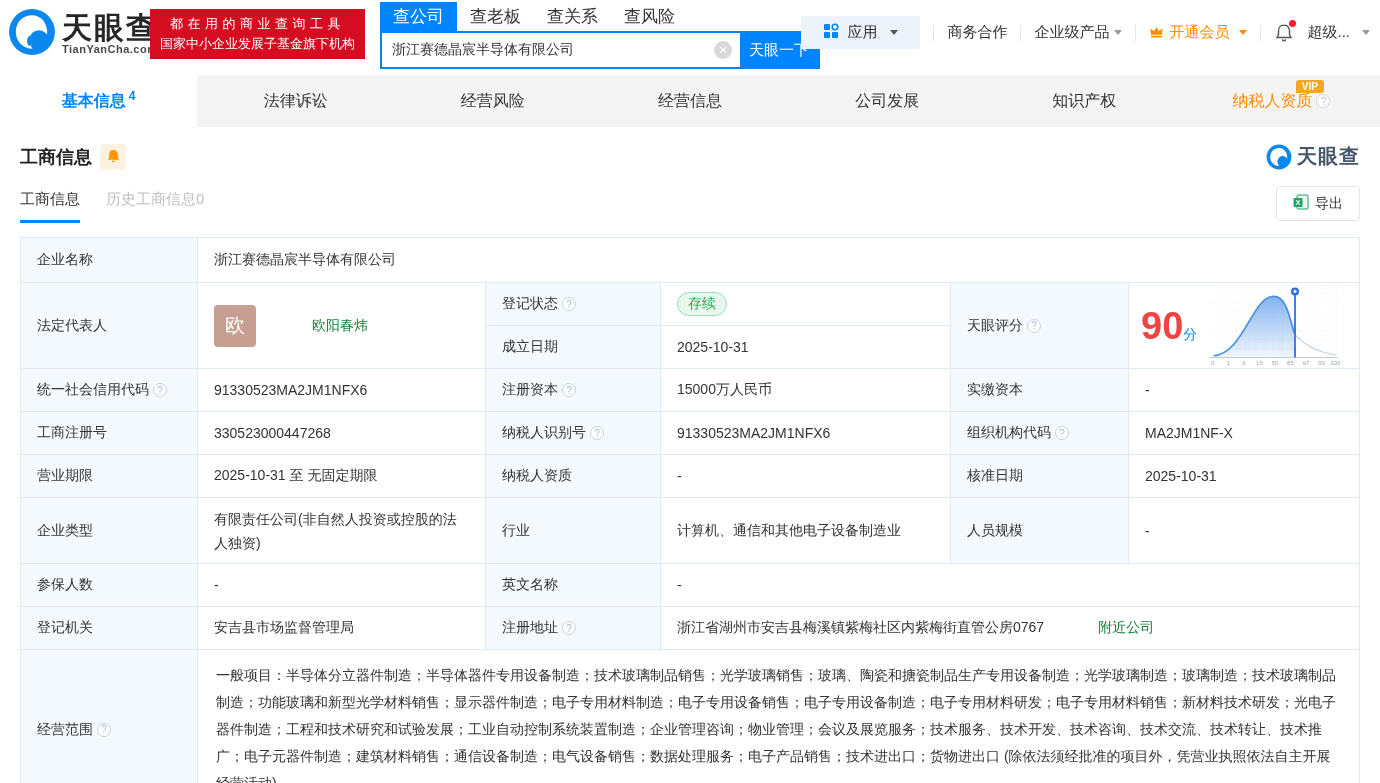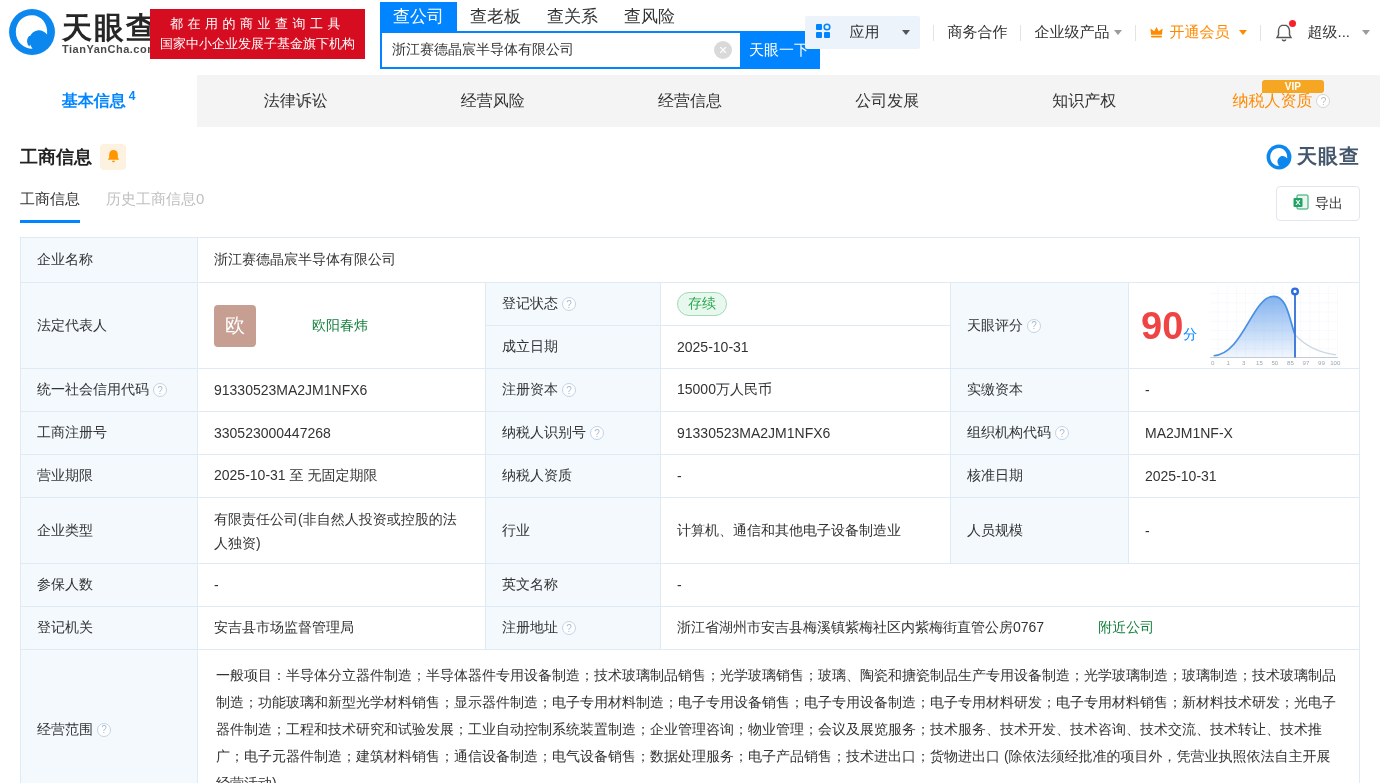--- a/index.html
+++ b/index.html
@@ -23,39 +23,39 @@
   .sbox { margin-top:0; width:440px; height:38px; border:2px solid #0084ff; display:flex; align-items:center; background:#fff; }
   .sbox input { flex:1; border:none; outline:none; font-size:14px; padding:0 10px; color:#333;
     font-family:"Liberation Sans","DejaVu Sans",sans-serif; }
   .clear-ic { width:18px; height:18px; border-radius:50%; background:#d9d9d9; color:#fff; font-size:11px;
     display:flex; align-items:center; justify-content:center; margin-right:8px; cursor:pointer; flex:none; }
   .sbtn { width:78px; height:100%; background:#0084ff; color:#ffffff; font-size:15px; border:none;
     display:flex; align-items:center; justify-content:center; cursor:pointer; flex:none;
     font-family:"Liberation Sans","DejaVu Sans",sans-serif; }
 
   .topnav { position:absolute; right:10px; top:16px; display:flex; align-items:center; gap:13px; font-size:15px; color:#333; }
-  .apps-chip { background:#ecf3fb; padding:7px 10px; border-radius:2px; display:flex; align-items:center; gap:18px; cursor:pointer; }
+  .apps-chip { background:#ecf3fb; padding:7px 22px; border-radius:2px; display:flex; align-items:center; gap:8px; cursor:pointer; }
   .vsep { width:1px; height:16px; background:#e3e3e3; }
   .nav-item { cursor:pointer; display:flex; align-items:center; }
   .vip-link { color:#ff8a00; display:flex; align-items:center; gap:5px; cursor:pointer; }
   .caret { width:0; height:0; border-left:4px solid transparent; border-right:4px solid transparent;
     border-top:5px solid #555; display:inline-block; margin-left:5px; }
   .caret.orange { border-top-color:#ff8a00; }
   .caret.gray { border-top-color:#9b9b9b; }
   .bell-wrap { position:relative; cursor:pointer; display:flex; }
   .red-dot { position:absolute; right:-2px; top:-3px; width:7px; height:7px; border-radius:50%; background:#f5222d; }
 
   
   .main-tabs { margin-top:9px; display:flex; height:52px; background:#f4f4f4; }
   .main-tab { flex:1; display:flex; align-items:center; justify-content:center; font-size:16px; color:#333; cursor:pointer; position:relative; }
   .main-tab.active { background:#fff; color:#0084ff; font-weight:700; }
   .tab-count { font-size:12px; color:#0084ff; margin-left:3px; position:relative; top:-5px; }
   .main-tab.vip-tab { color:#ff8a00; }
   .vip-badge { position:absolute; top:5px; right:56px; background:#f5a623; color:#fff; font-size:10px; font-weight:700;
-    padding:1px 23px; border-radius:3px 3px 3px 0; }
+    padding:1px 6px; border-radius:3px 3px 3px 0; }
   .help { width:14px; height:14px; border-radius:50%; border:1px solid #c3d4e6; color:#a4bcd4; font-size:10px;
     display:inline-flex; align-items:center; justify-content:center; background:#fff; flex:none; cursor:pointer; }
   .help.gray { border-color:#d5d5d5; color:#bbb; margin-left:4px; }
 
   
   .sec-head { margin:16px 20px 0; display:flex; justify-content:space-between; align-items:center; }
   .sec-title { display:flex; align-items:center; gap:8px; }
   .sec-title h2 { font-size:18px; color:#222; }
   .bell-badge { width:26px; height:26px; background:#fdf1e0; border-radius:4px; display:flex; align-items:center; justify-content:center; cursor:pointer; }
   .watermark { display:flex; align-items:center; gap:5px; }

